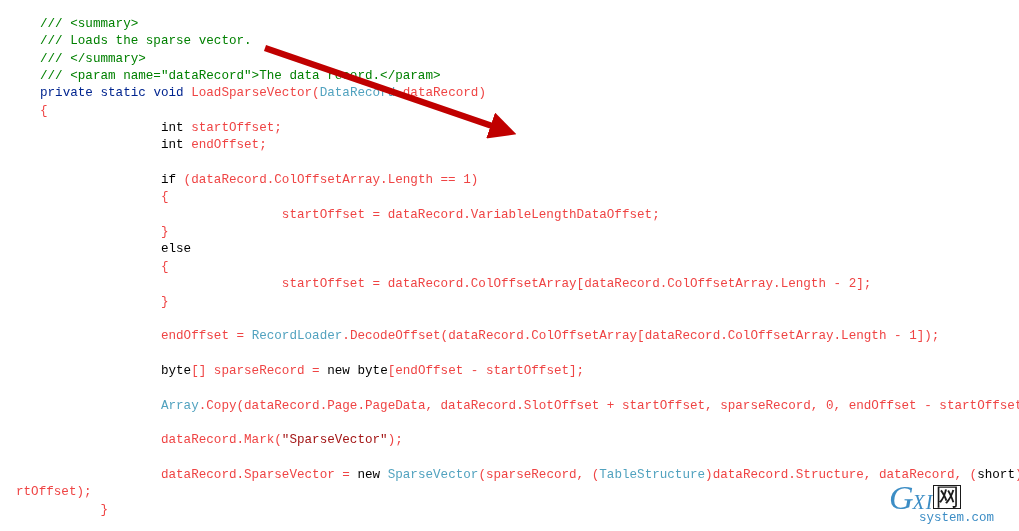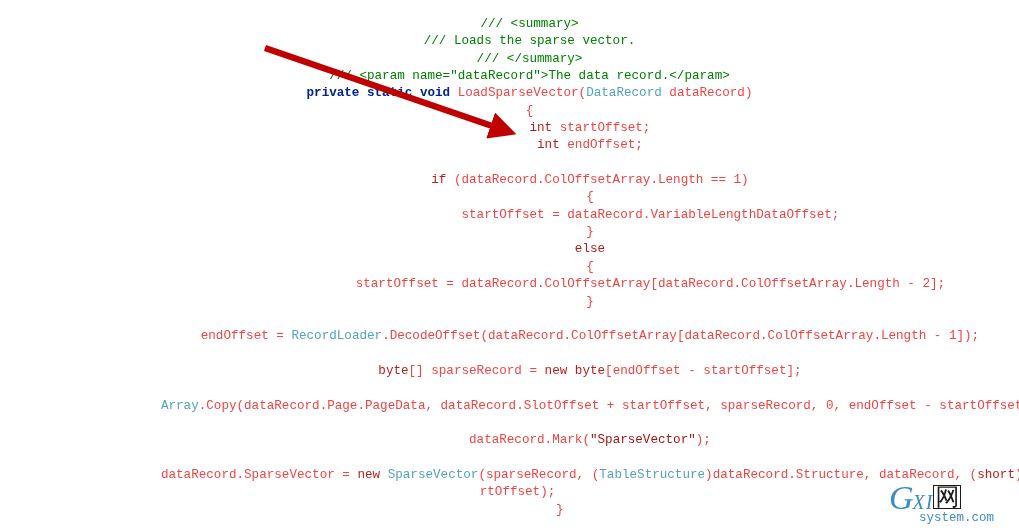--- a/index.html
+++ b/index.html
@@ -29,36 +29,35 @@
     position: absolute;
     left: 0;
     top: 16px;
     width: 1019px;
     font-family: "Liberation Mono", "DejaVu Sans Mono", monospace;
     font-size: 12.6px;
     line-height: 17.35px;
     white-space: pre;
     color: #000000;
     letter-spacing: 0px;
-    text-align: center;
   }
 
   .code-line {
     height: 17.35px;
     padding-left: 40px;
     white-space: pre;
   }
   .code-line.wrap-line {
     padding-left: 16px;
   }
 
   
   .tok-cmt   { color: #008000; }
-  .tok-kw    { color: #00248F; font-weight: bold; }
-  .tok-kw2   { color: #b91c1c; }
+  .tok-kw    { color: #00248F; font-weight: normal; }
+  .tok-kw2   { color: #000000; }
   .tok-type  { color: #51A2BF; }
   .tok-str   { color: #A31515; }
   .tok-plain { color: #ef4444; }
 
   
   #annotation-arrow {
     position: absolute;
     left: 250px;
     top: 35px;
     width: 290px;

